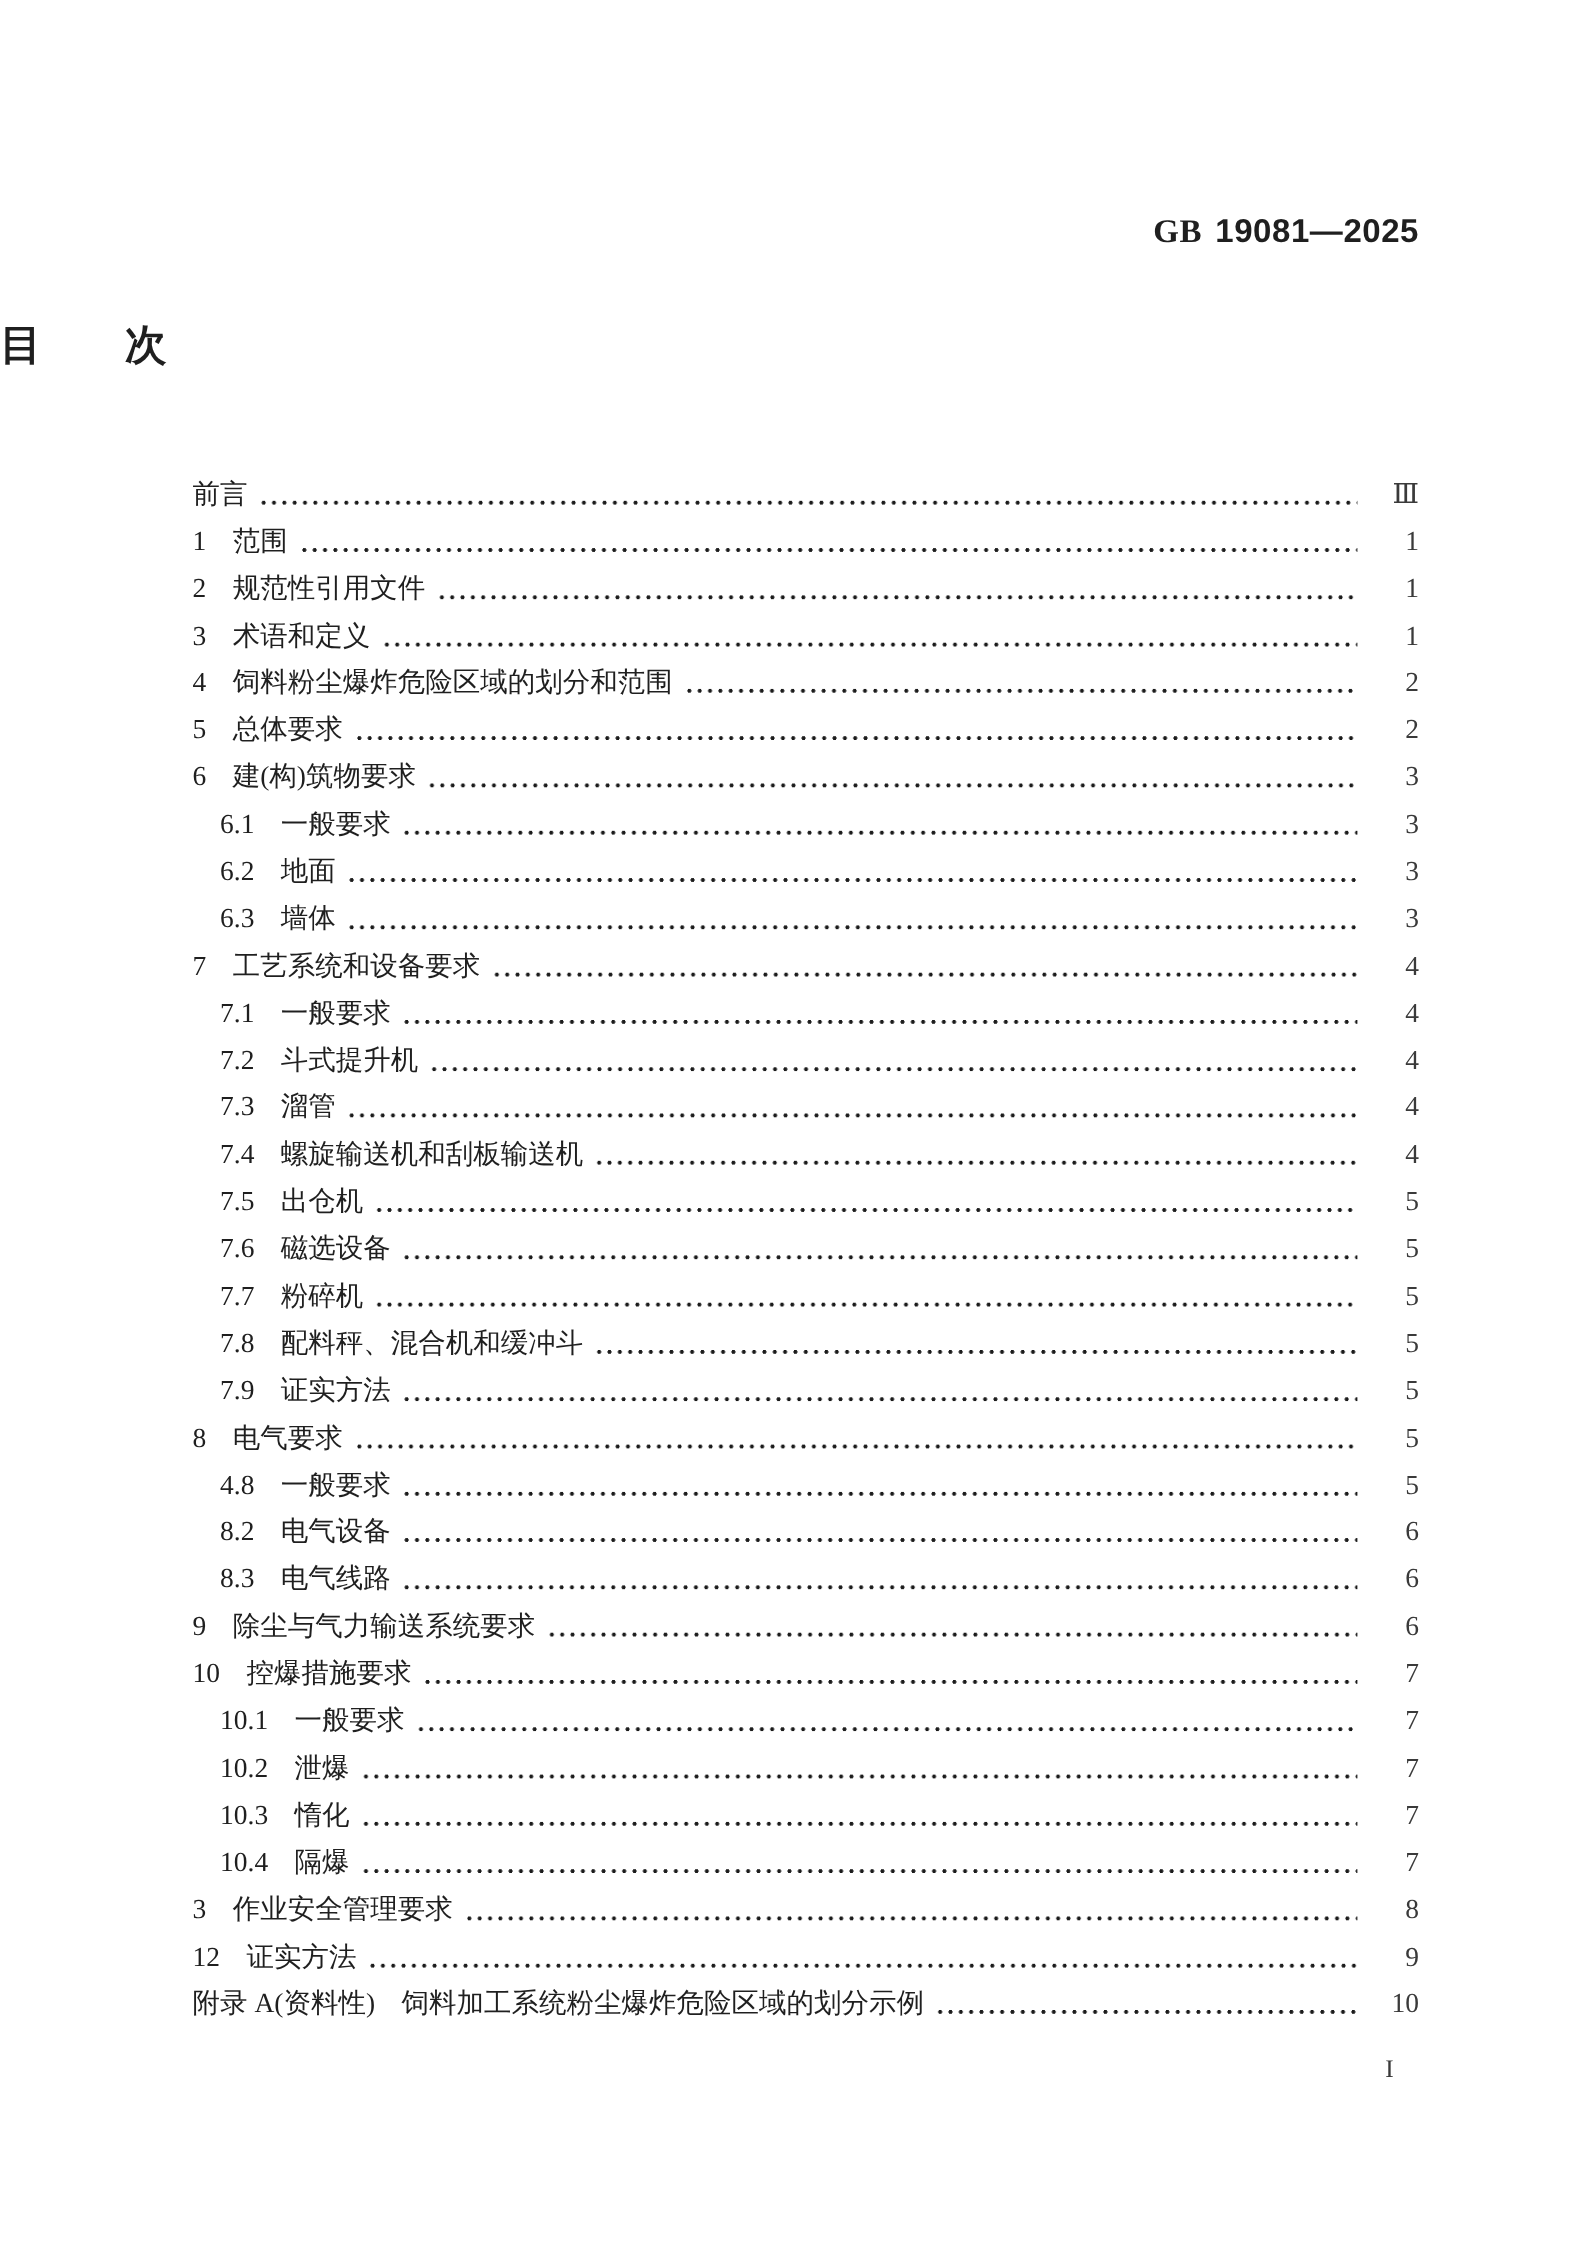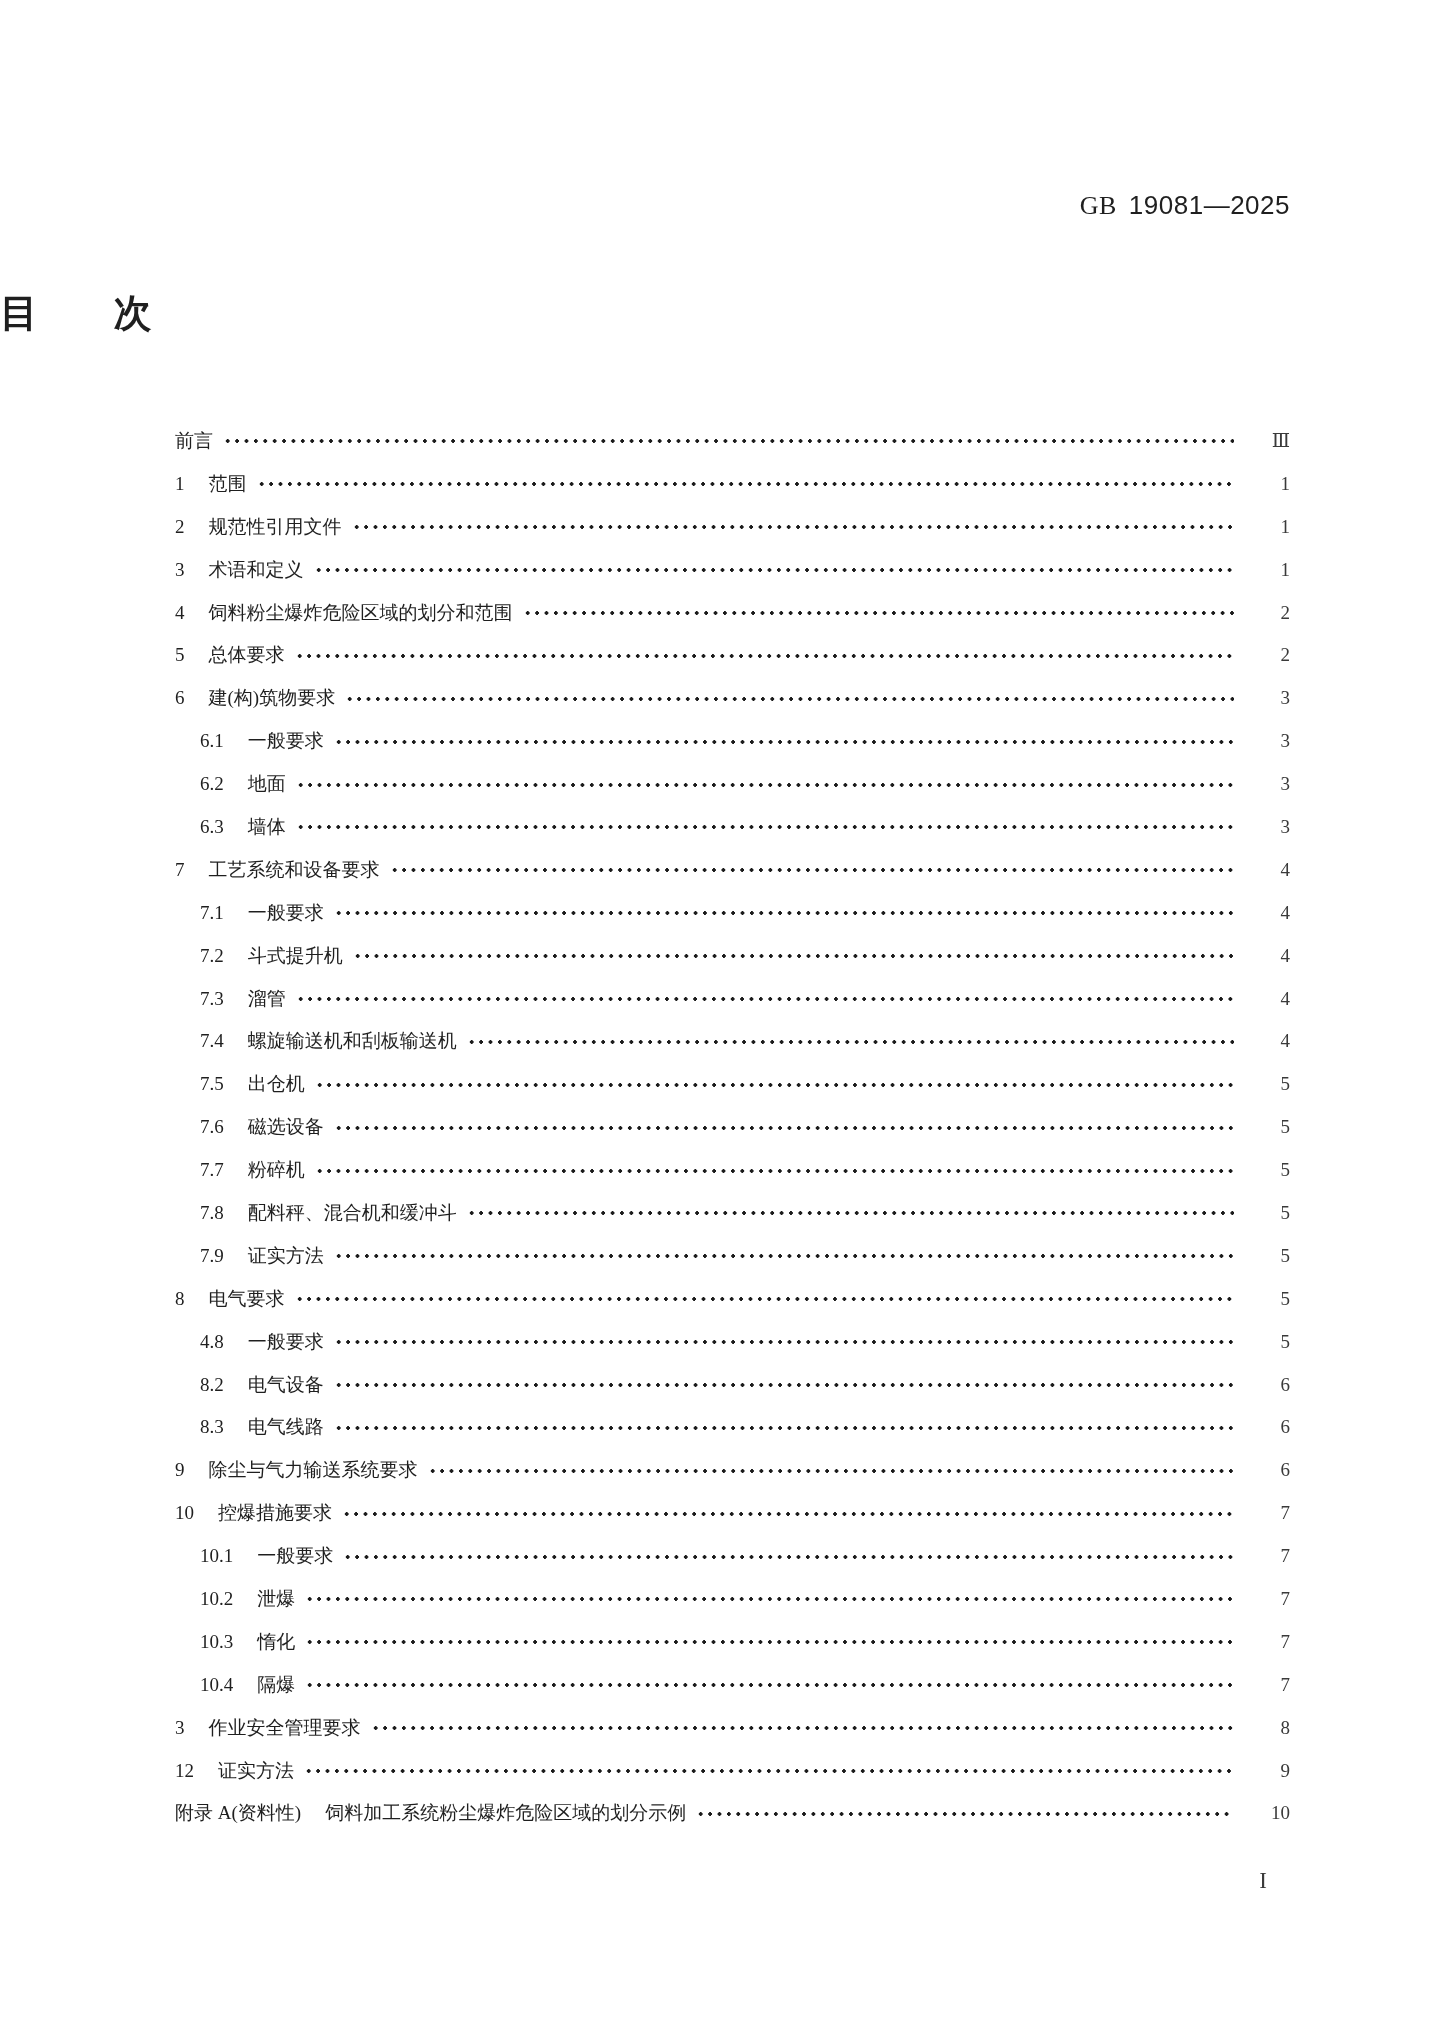--- a/index.html
+++ b/index.html
@@ -7,22 +7,22 @@
     width: 1445px; height: 2044px;
     background: #ffffff;
     position: relative;
     font-family: "Liberation Serif", "DejaVu Serif", serif;
     color: #1f1f1f;
     overflow: hidden;
   }
   .std-code {
     position: absolute;
     top: 160px; right: 155px;
-    font-size: 26px;
-    font-weight: normal;
+    font-size: 30px;
+    font-weight: bold;
     letter-spacing: 0.5px;
     white-space: pre;
   }
   .std-code .code-prefix { font-family: "Liberation Serif", serif; }
   .std-code .code-number { font-family: "Liberation Sans", sans-serif; margin-left: 12px; }
   .toc-title {
     position: absolute;
     top: 288px; left: 0; right: 10px;
     margin: 0;
     text-align: left;
@@ -31,23 +31,23 @@
     word-spacing: 64px;
     letter-spacing: 1px;
   }
   .toc {
     position: absolute;
     top: 419px; left: 175px;
     width: 1115px;
   }
   .toc-row {
     display: flex;
-    align-items: center;
+    align-items: flex-end;
     height: 42.9px;
-    font-size: 19px;
+    font-size: 25px;
     line-height: 1;
   }
   .toc-row.lvl1 { padding-left: 25px; }
   .toc-row .num { margin-right: 24px; white-space: pre; }
   .toc-row .label { white-space: pre; }
   .toc-row .dots {
     flex: 1 1 auto;
     height: 12px;
     margin: 0 8px 0 10px;
     background-image: radial-gradient(circle, #1b1b1b 1.6px, rgba(0,0,0,0) 2px);

